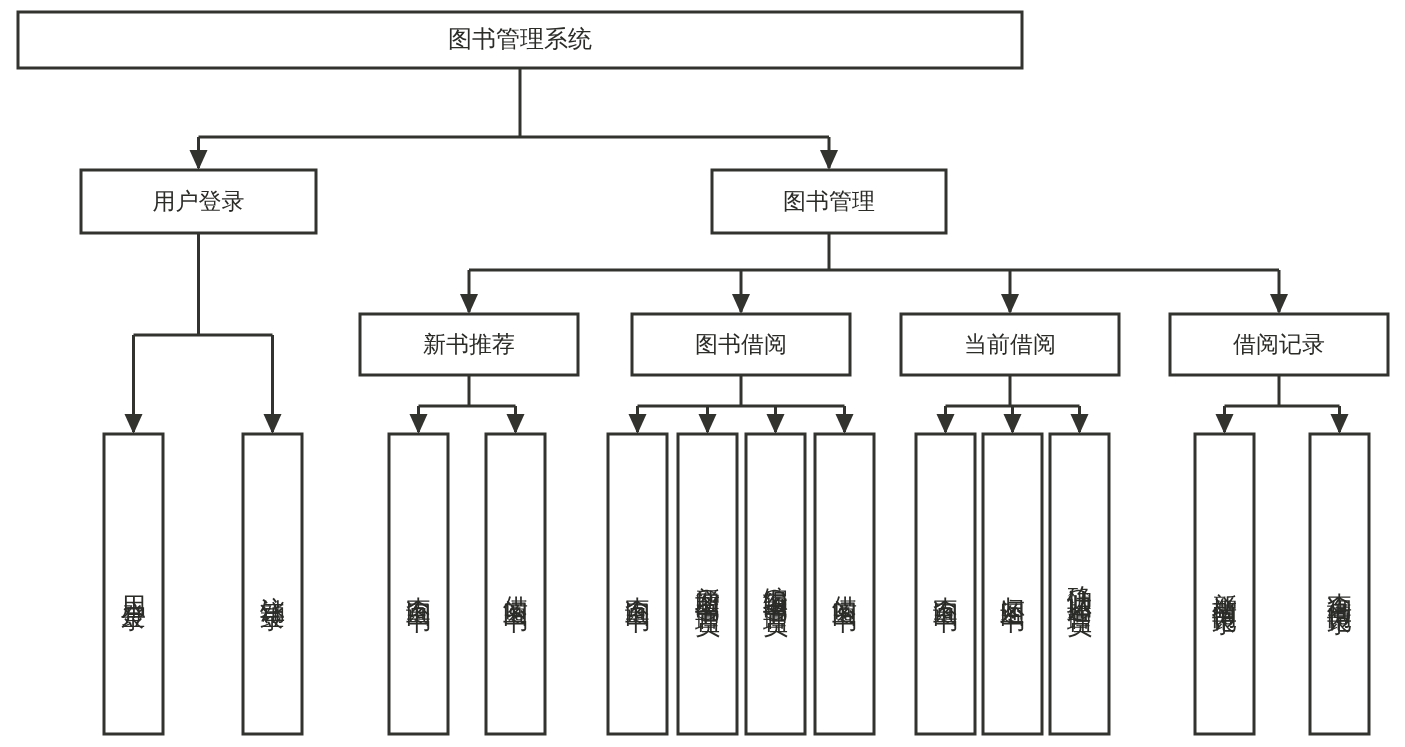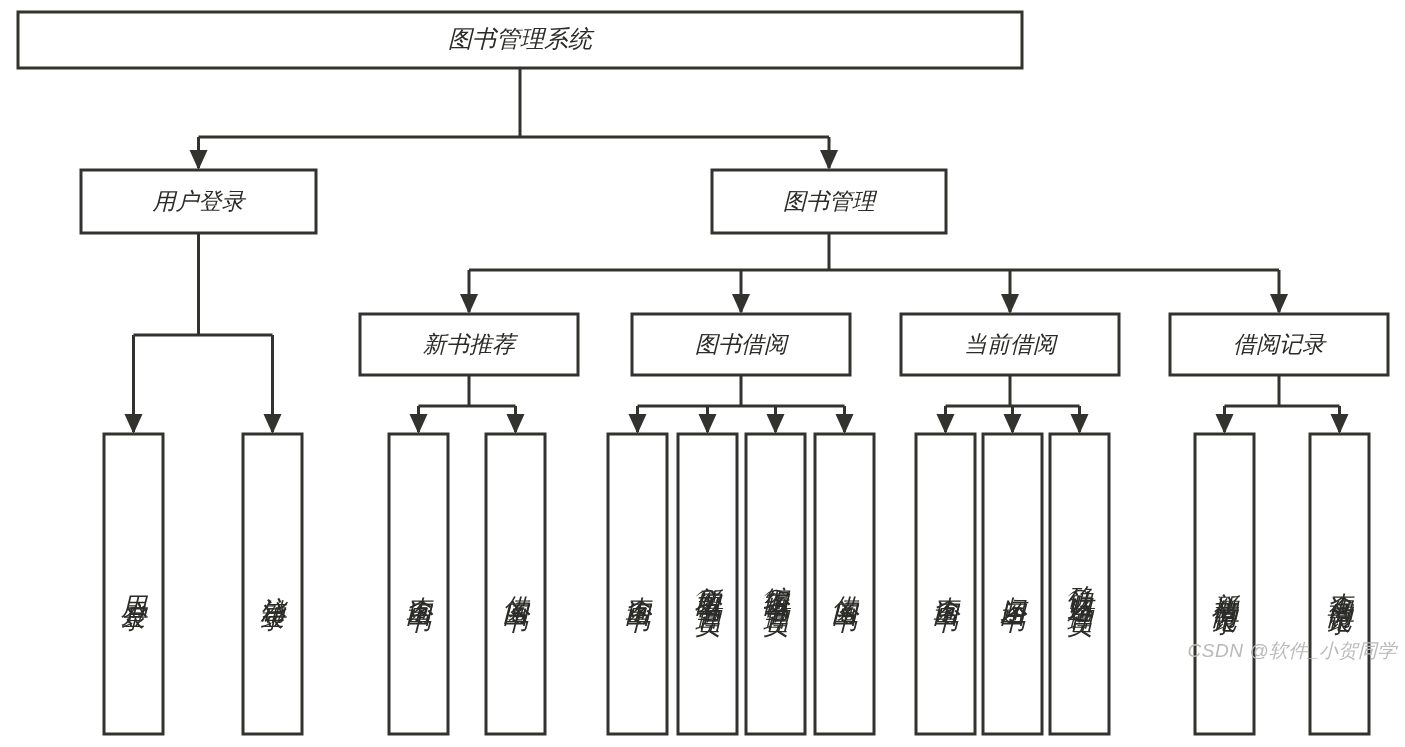--- a/index.html
+++ b/index.html
@@ -12,21 +12,20 @@
     width: 1405px;
     height: 747px;
     font-family: "Liberation Sans", "DejaVu Sans", sans-serif;
     overflow: hidden;
   }
   #diagram-root {
     position: relative;
     width: 1405px;
     height: 668px;
     background: #ffffff;
-    font-style: italic;
   }
   svg.diagram-canvas {
     position: absolute;
     left: 0;
     top: 0;
     width: 1405px;
     height: 747px;
     display: block;
   }
   .node-box {
@@ -250,14 +249,13 @@
         <span class="leaf-label">确认归还（管理员）</span>
       </div>
       <div class="leaf-label-wrap" style="left: 1195px; top: 434px; width: 59px; height: 300px;">
         <span class="leaf-label">新增借阅记录</span>
       </div>
       <div class="leaf-label-wrap" style="left: 1310px; top: 434px; width: 59px; height: 300px;">
         <span class="leaf-label">查询借阅记录</span>
       </div>
     </div>
 
-  <div class="watermark">CSDN @软件_小贺同学</div>
 </div>
 
 </body></html>

